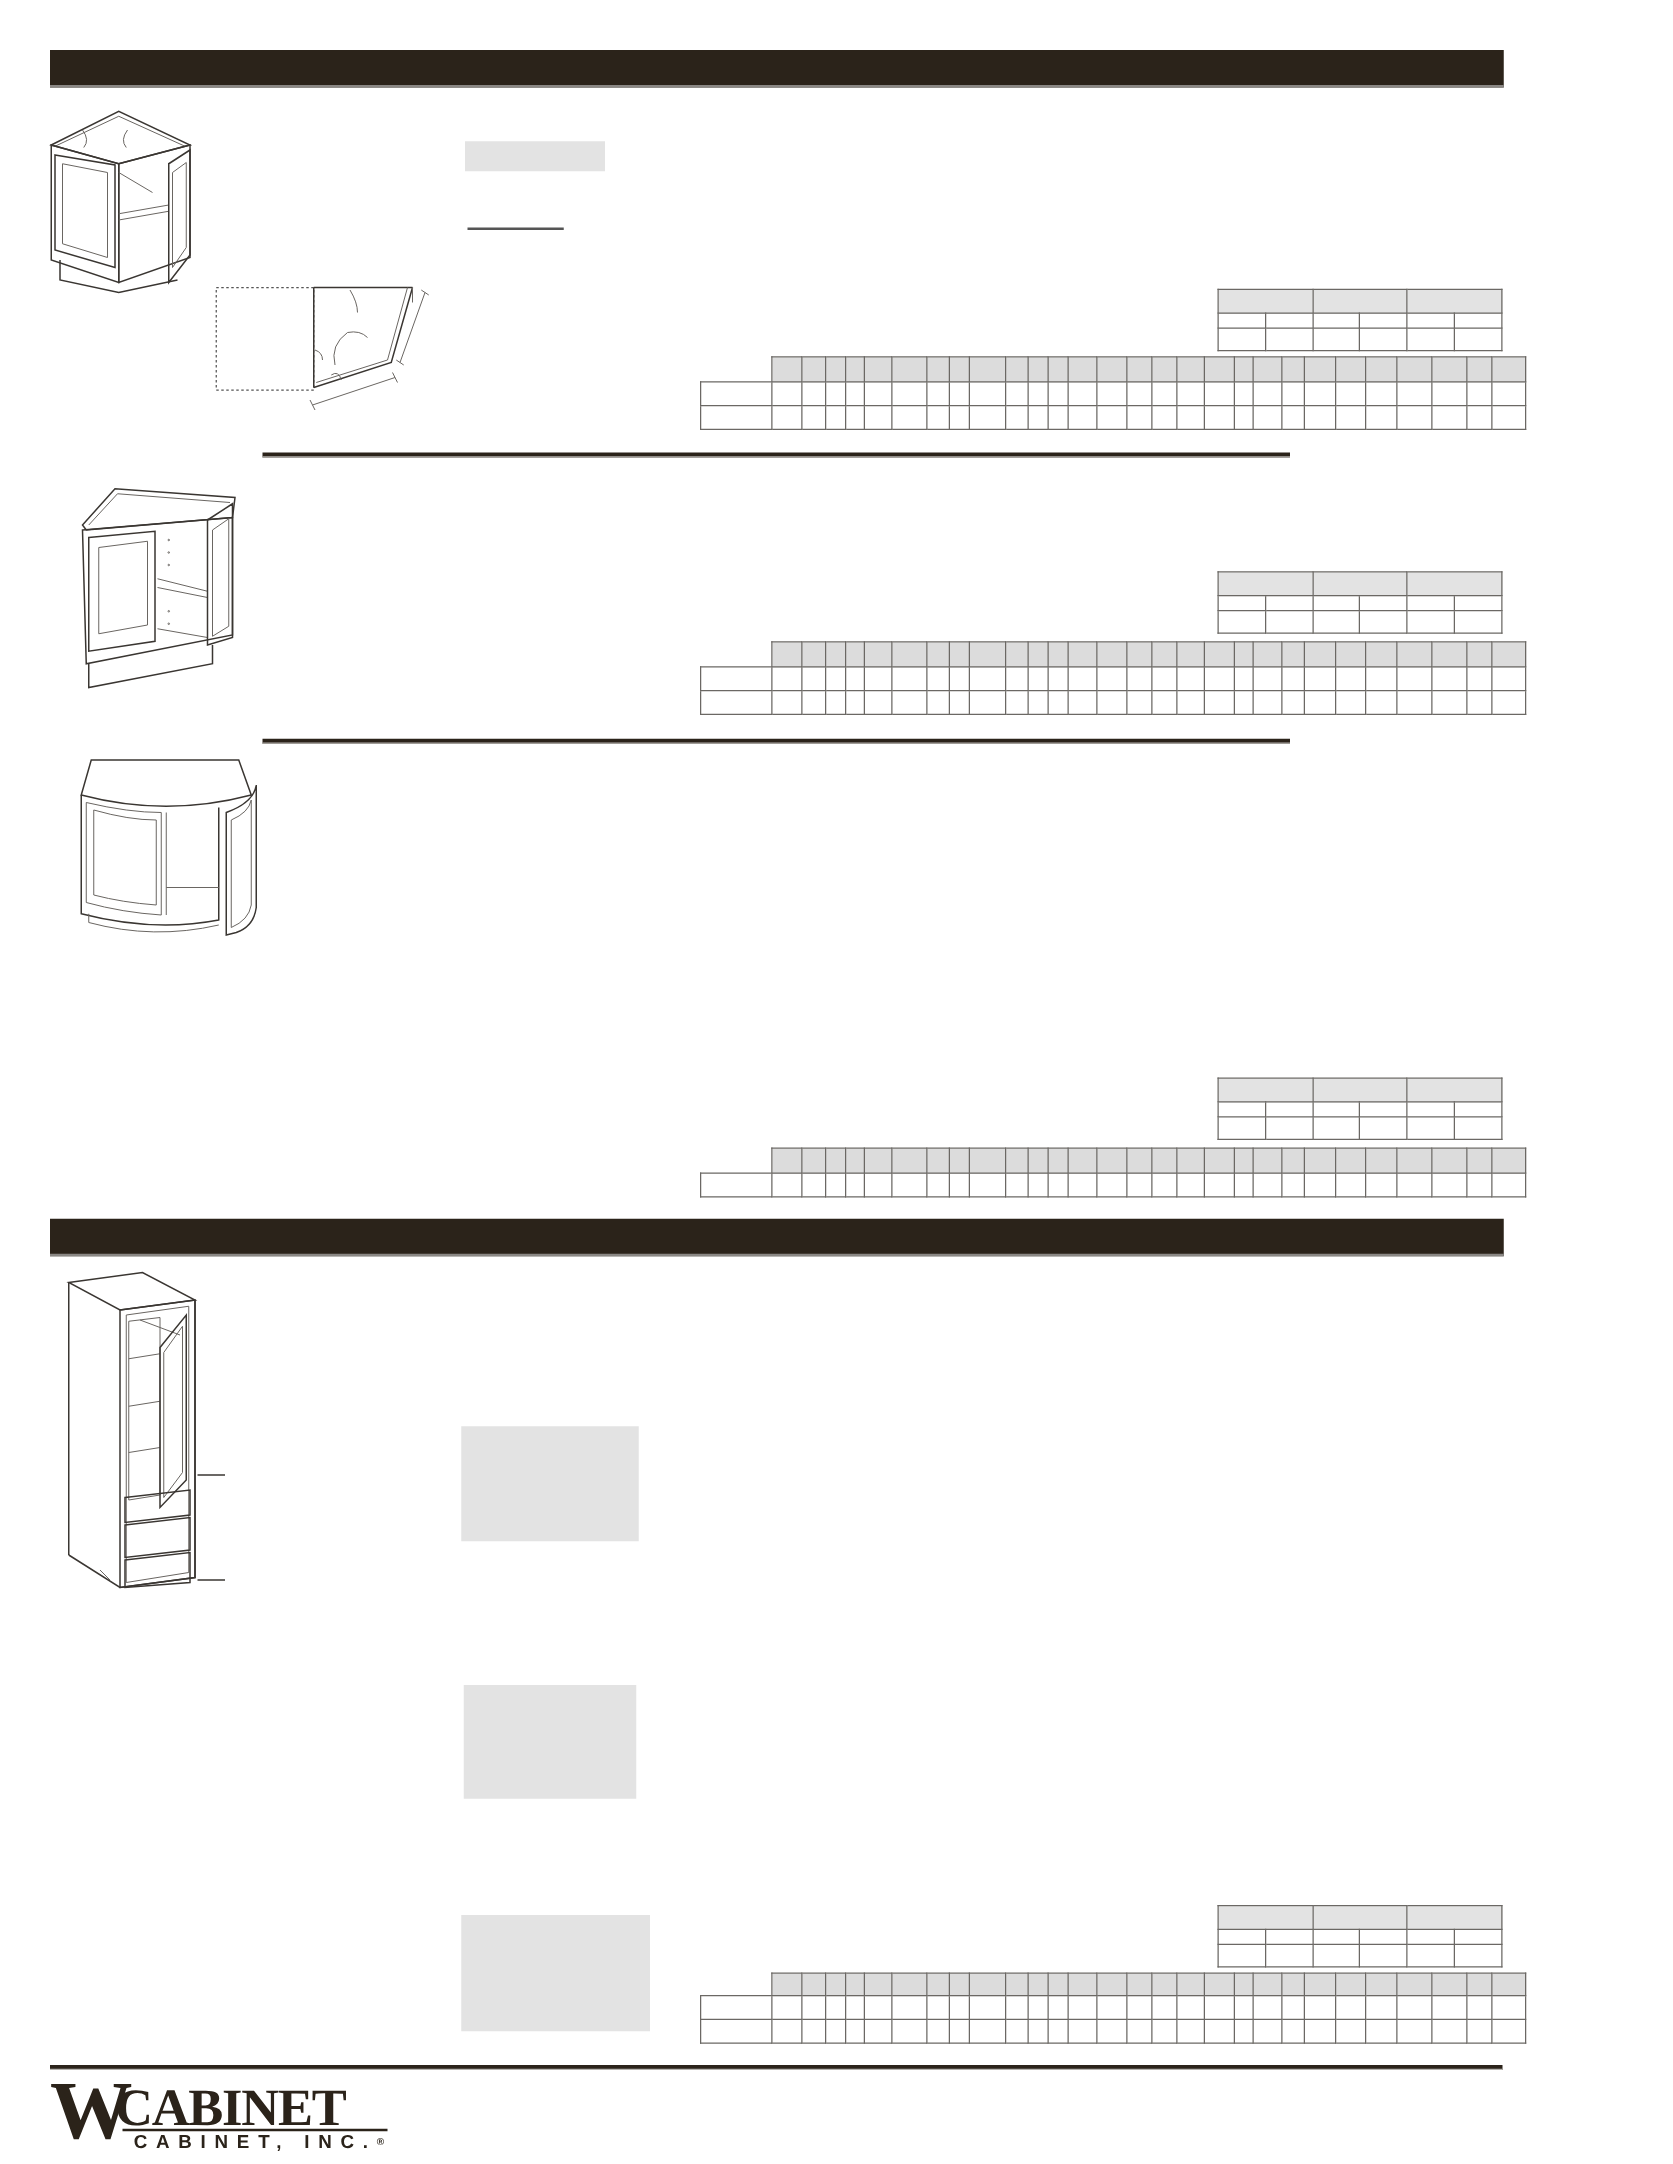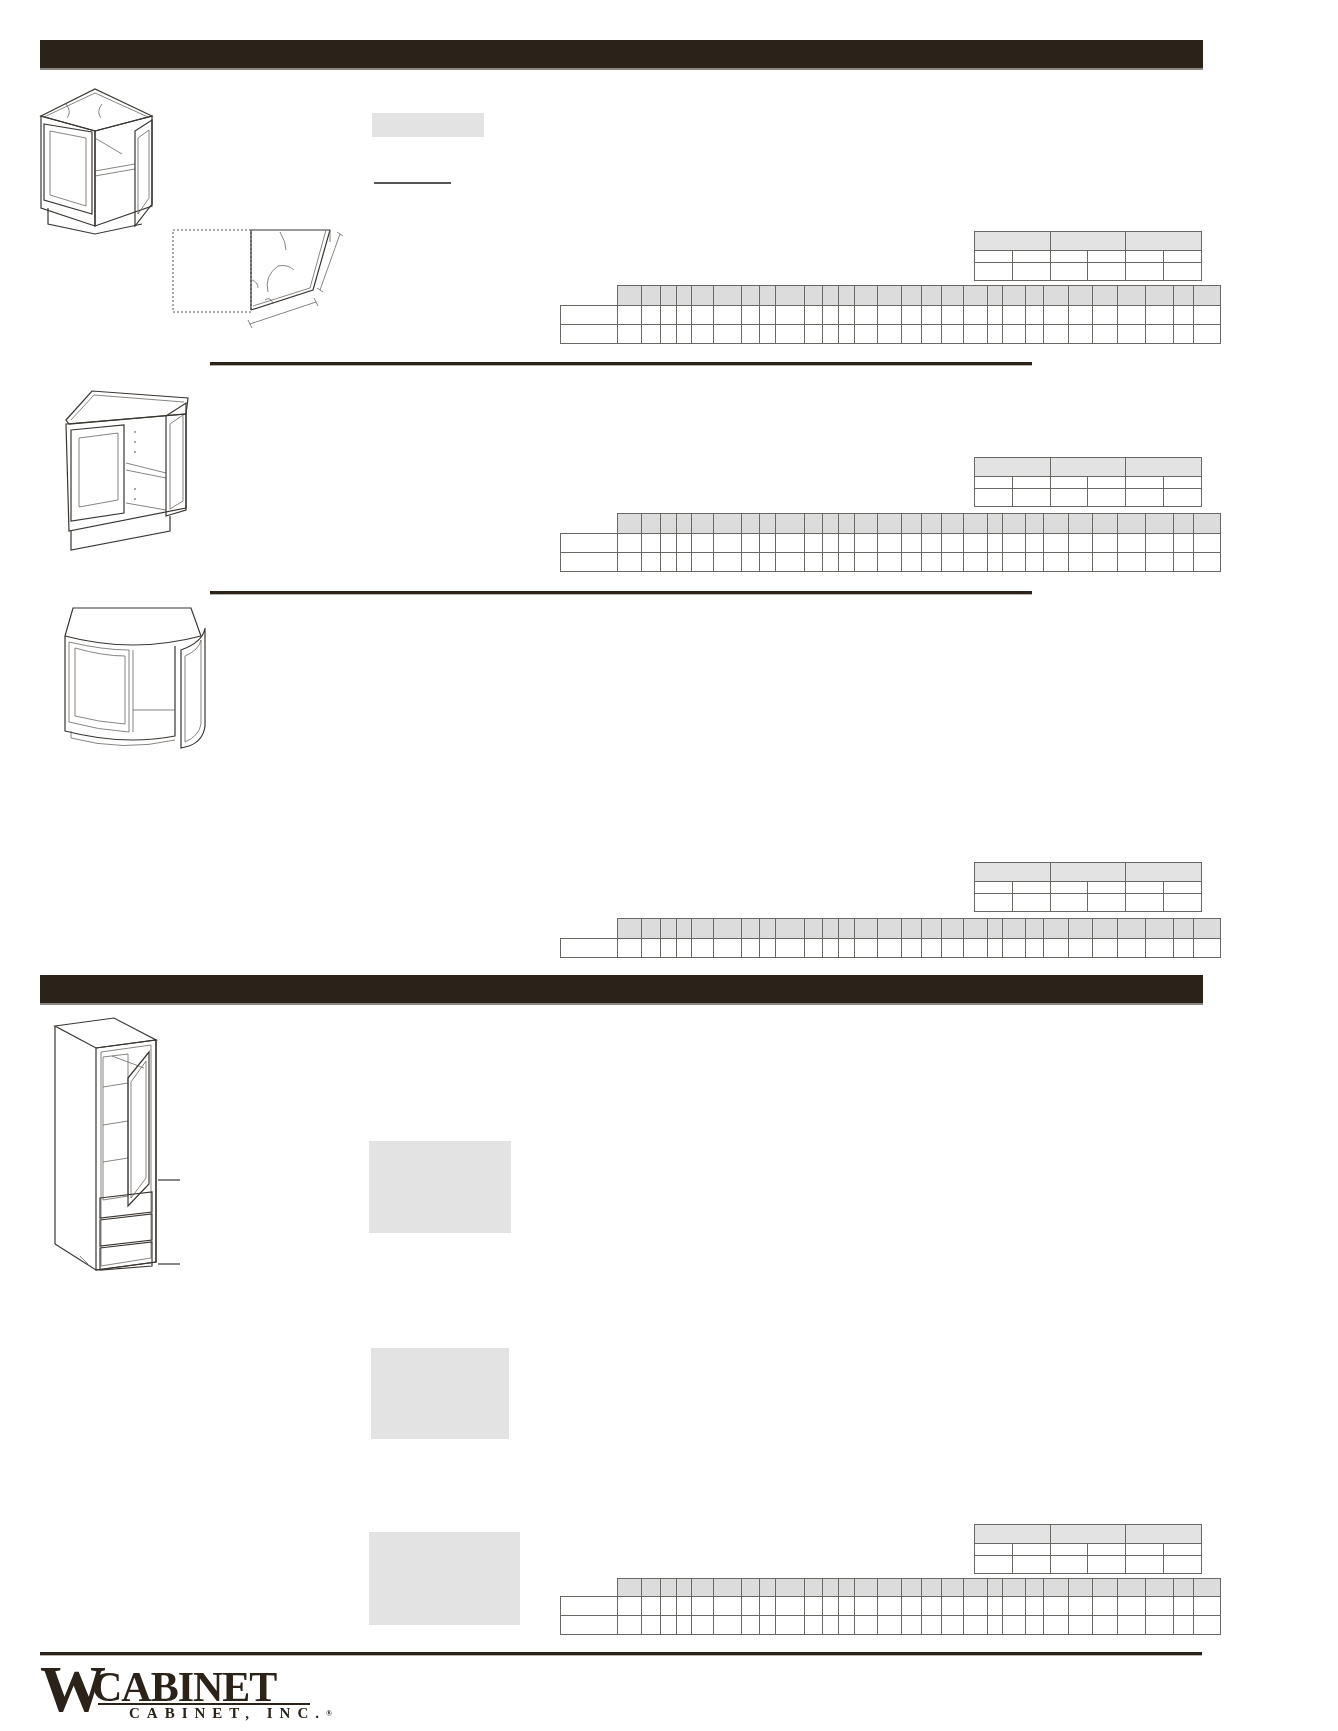--- a/index.html
+++ b/index.html
@@ -13,21 +13,21 @@
   td.h{background:var(--hdr);}
   td.blank{border:none;background:transparent;}
   .stbl td.h{background:#e3e3e3;}
   svg{position:absolute;overflow:visible;}
   svg .ln{fill:none;stroke:#3a3632;stroke-width:1.2;}
   svg .thin{fill:none;stroke:#6a6662;stroke-width:0.8;}
   svg .dot{fill:none;stroke:#555;stroke-width:1;stroke-dasharray:2 2;}
   .logo{position:absolute;left:40px;top:1660px;width:290px;height:62px;color:var(--ink);}
   .logo .big{position:absolute;left:0;top:-4px;font-family:"Liberation Serif",serif;font-weight:bold;font-size:66px;line-height:66px;letter-spacing:-3px;}
   .logo .rest{position:absolute;left:52px;top:6px;font-family:"Liberation Serif",serif;font-weight:bold;font-size:42px;line-height:42px;letter-spacing:-1px;}
-  .logo .sub{position:absolute;left:89px;top:46px;font-family:Liberation Serif, serif;font-weight:bold;font-size:15px;letter-spacing:7px;line-height:15px;white-space:nowrap;}
+  .logo .sub{position:absolute;left:67px;top:46px;font-family:Liberation Sans, sans-serif;font-weight:bold;font-size:15px;letter-spacing:7px;line-height:15px;white-space:nowrap;}
   .logo .rule{position:absolute;left:58px;top:43px;width:212px;height:2px;background:var(--ink);}
   .logo .reg{font-size:8px;letter-spacing:0;vertical-align:bottom;}
 </style>
 </head>
 <body>
 
 <div id="root" style="--banner:#2b231a;--ink:#2b231a;--fill:#e3e3e3;--hdr:#dcdcdc;">
 
   <div class="banner" style="top:40px;"></div>
 

